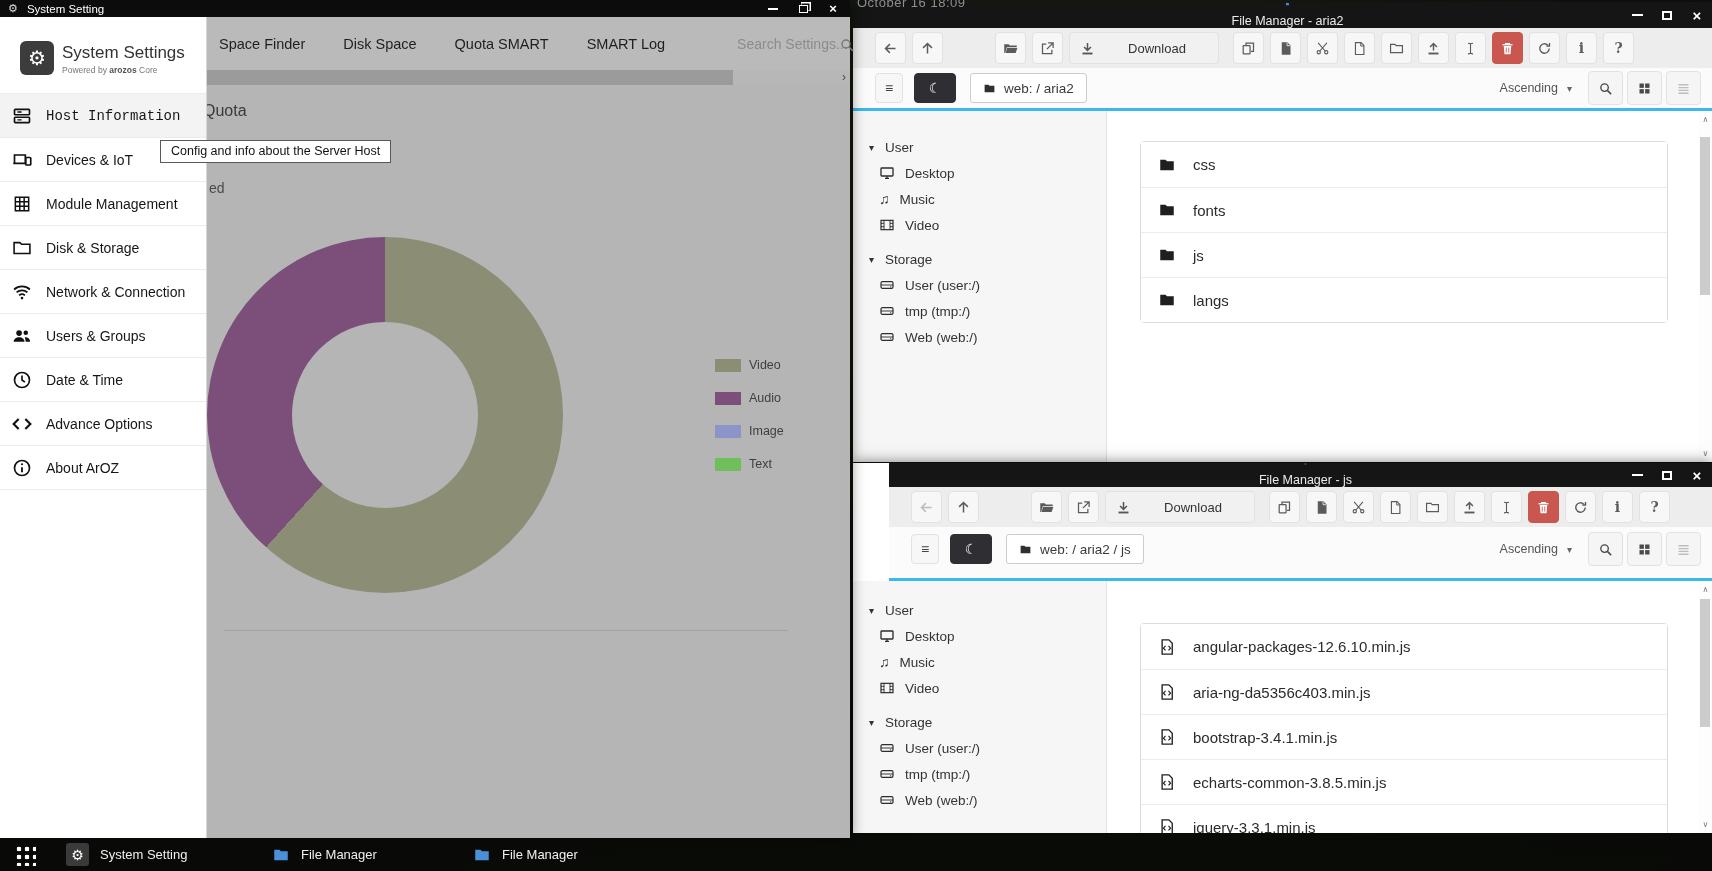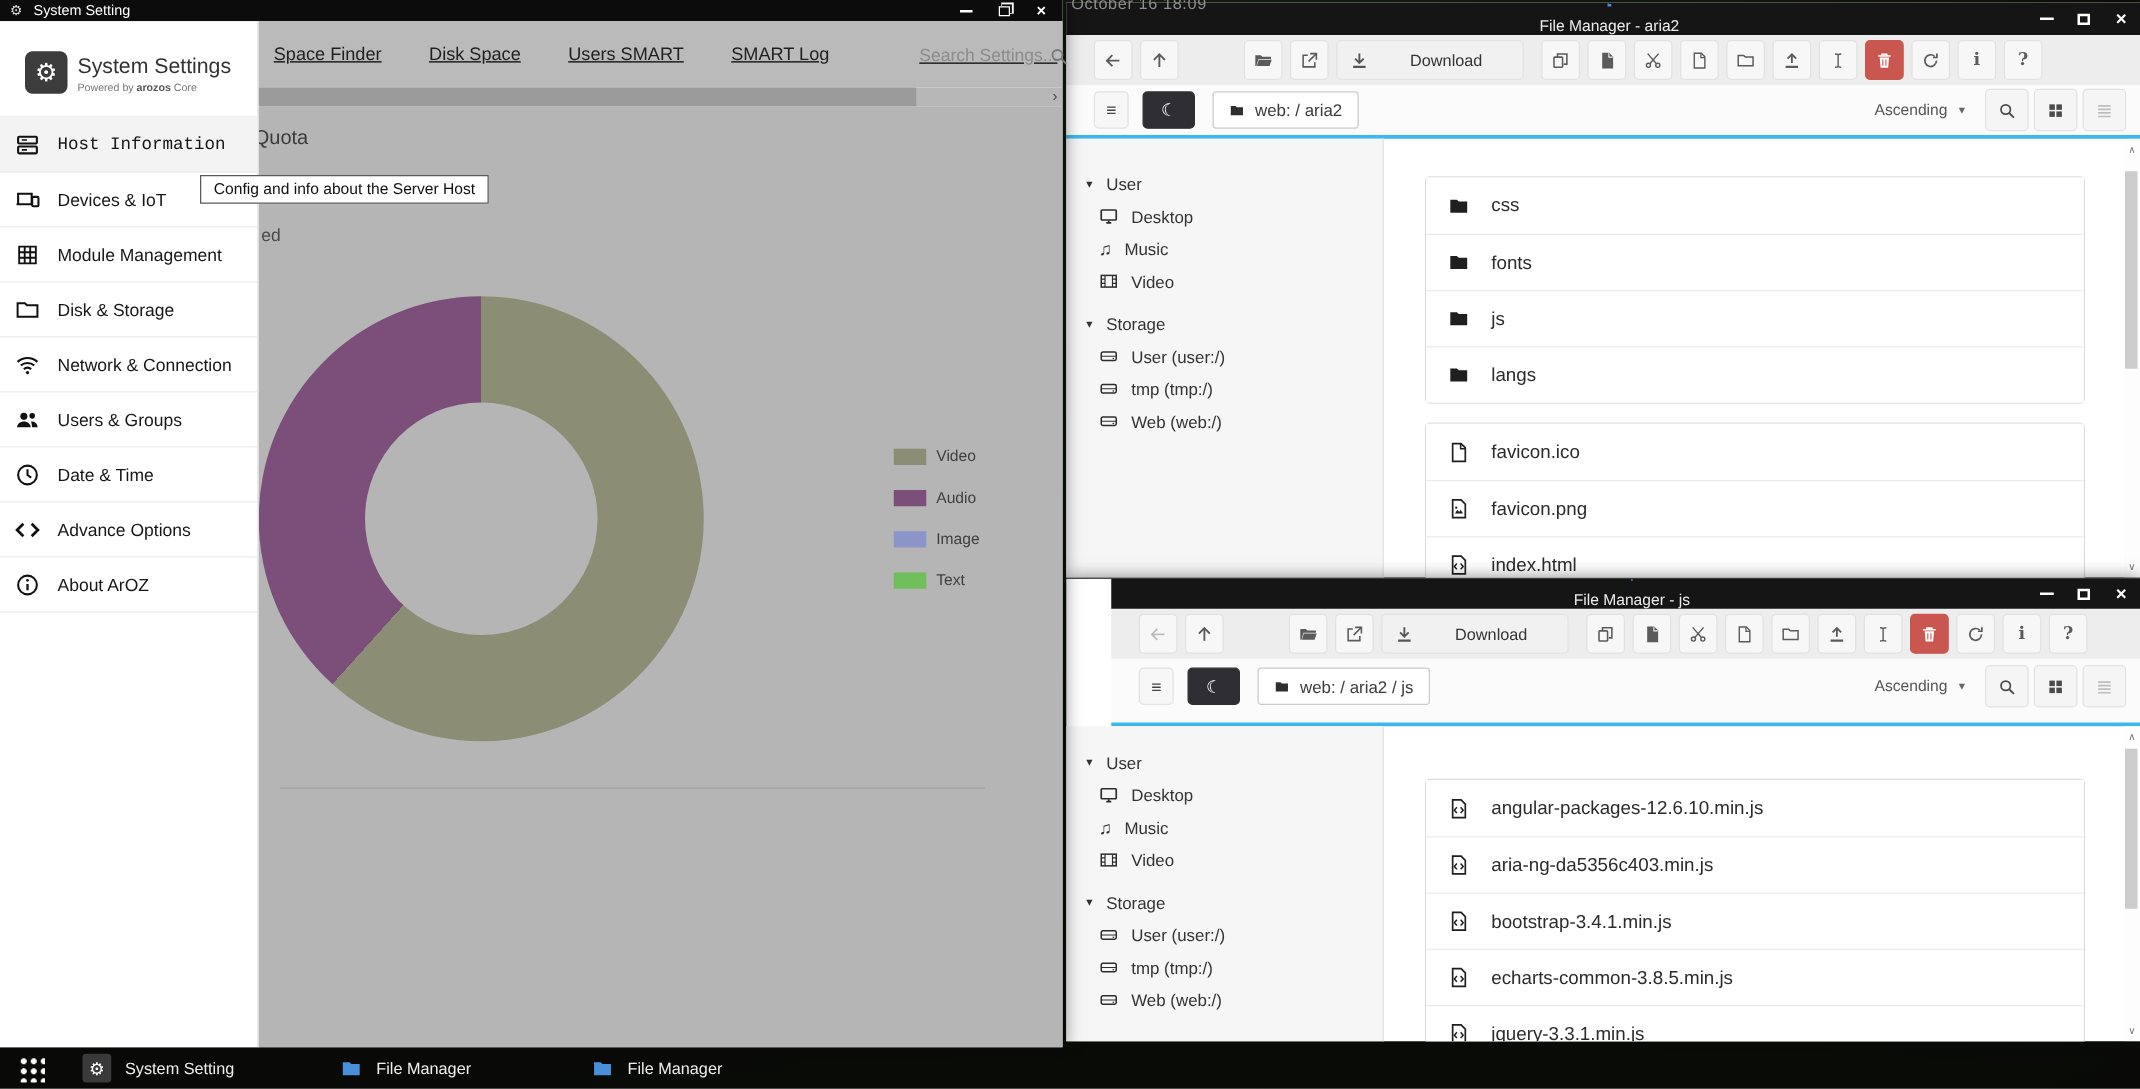--- a/index.html
+++ b/index.html
@@ -80,21 +80,21 @@
                  display:flex; align-items:center; }
   .ss-tgear { margin-left:8px; font-size:11px; color:#ddd; }
   .ss-ttitle { margin-left:9px; font-size:11.5px; color:#fff; }
   .ssbtns { position:absolute; left:758px; top:0; height:17px; display:flex; align-items:center; }
   .ssb { width:30px; height:17px; display:flex; align-items:center; justify-content:center; color:#fff; }
   .ssb .bar { width:10px; height:2px; background:#fff; }
   .ssb .box { width:9px; height:8px; border:1.5px solid #fff; box-shadow:2px -2px 0 -0.5px #0c0c0c, 2.5px -2.5px 0 0.5px #fff; }
   .ssb.close { font-size:13px; font-weight:bold; }
   .ss-main { position:absolute; left:207px; right:0; top:85px; bottom:0; background:#b5b5b5; z-index:1; overflow:hidden; }
   .ss-tabs { position:absolute; left:207px; right:0; top:17px; height:53px; background:#bababa; display:flex;
-             align-items:center; padding-left:12px; gap:38px; z-index:1;text-decoration:underline; }
+             align-items:center; padding-left:12px; gap:38px; z-index:1; }
   .ss-tab { font-size:14.5px; color:#1f1f1f; white-space:nowrap; }
   .ss-search { margin-left:34px; width:118px; border:none; outline:none; background:transparent; font-size:14px;
                color:#6f6f6f; font-family:"Liberation Sans", sans-serif; }
   .ss-search::placeholder { color:#8c8c8c; }
   .ss-searchic { position:absolute; right:-5px; top:20px; width:16px; height:16px; color:#777; }
   .ss-hscroll { position:absolute; left:207px; right:0; top:70px; height:15px; background:#b7b7b7; z-index:1; }
   .ss-hthumb { position:absolute; left:0; top:0; width:526px; height:15px; background:#9b9b9b; }
   .ss-harrow { position:absolute; right:4px; top:0; height:15px; line-height:15px; font-size:12px; color:#4a4a4a; }
   .ss-sidebar { position:absolute; left:0; top:17px; width:207px; bottom:0; background:#fff; z-index:2;
                 border-right:1px solid #d6d6d6; }
@@ -464,40 +464,20 @@
               </svg>
               <span>js</span>
             </div>
           <div class="frow">
               <svg>
                 <use href="#i-foldersolid"></use>
               </svg>
               <span>langs</span>
             </div>
         </div>
-        <div class="card" style="top:227px">
-          <div class="frow">
-              <svg>
-                <use href="#i-file"></use>
-              </svg>
-              <span>favicon.ico</span>
-            </div>
-          <div class="frow">
-              <svg>
-                <use href="#i-docimg"></use>
-              </svg>
-              <span>favicon.png</span>
-            </div>
-          <div class="frow">
-              <svg>
-                <use href="#i-doccode"></use>
-              </svg>
-              <span>index.html</span>
-            </div>
-        </div>
         <div class="vscroll">
           <span class="vs-arrow" style="top:4px">∧</span>
           <span class="vs-thumb" style="top:26px;height:158px"></span>
           <span class="vs-arrow" style="bottom:4px">∨</span>
         </div>
       </div>
     </div>
   </div>
 
   <div class="win fm2">
@@ -735,21 +715,21 @@
             <span class="lswatch sw-text"></span>
             <span class="llab">Text</span>
           </div>
       </div>
       <div class="chart-div"></div>
     </div>
 
     <div class="ss-tabs">
       <span class="ss-tab">Space Finder</span>
       <span class="ss-tab">Disk Space</span>
-      <span class="ss-tab">Users SMART</span>
+      <span class="ss-tab">Quota SMART</span>
       <span class="ss-tab">SMART Log</span>
       <input class="ss-search" placeholder="Search Settings..." style="">
       <svg class="ss-searchic">
           <use href="#i-search"></use>
         </svg>
     </div>
     <div class="ss-hscroll">
       <span class="ss-hthumb"></span>
       <span class="ss-harrow">›</span>
     </div>

